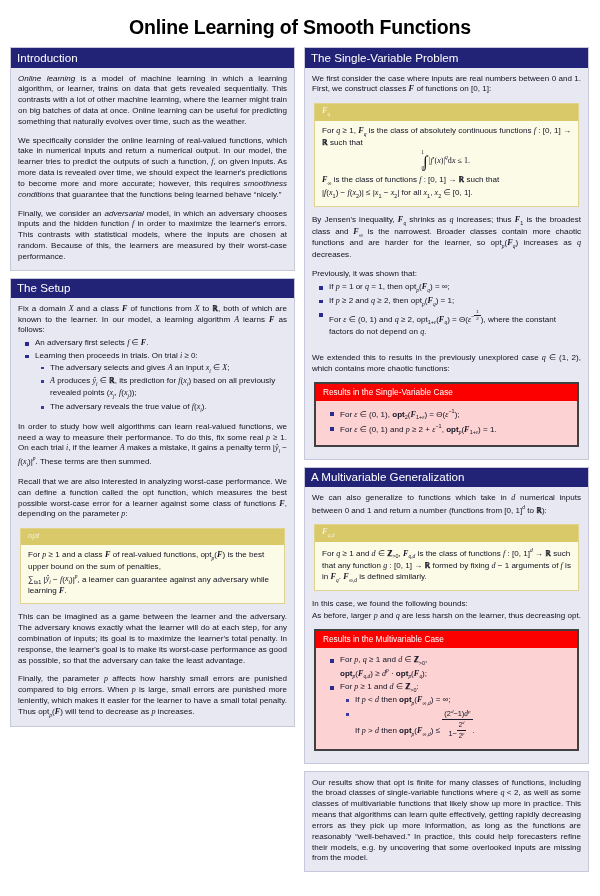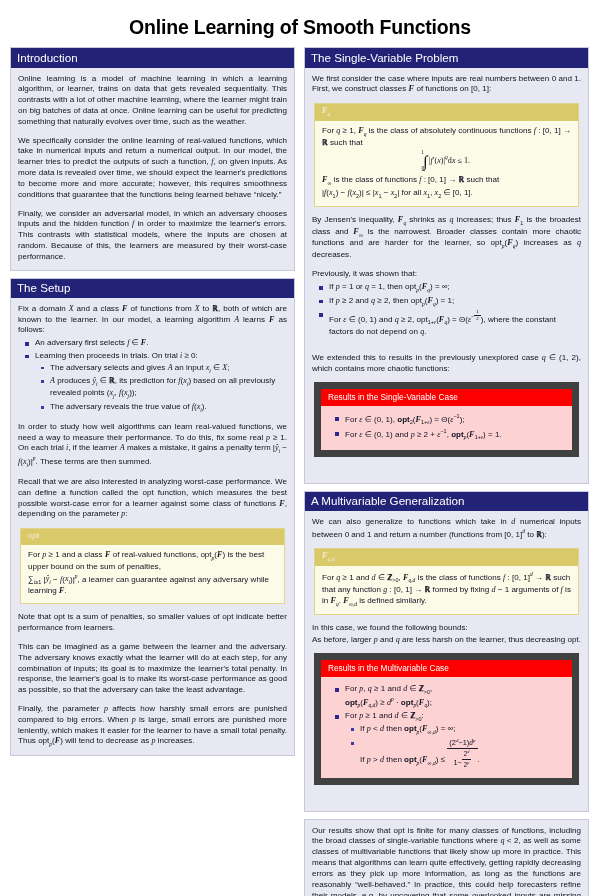--- a/index.html
+++ b/index.html
@@ -89,22 +89,22 @@
     padding: 5px 7px 6px 7px;
     font-size: 8.05px;
     line-height: 1.36;
     text-align: left;
   }
   .defbox-body p { margin: 0 0 5px 0; }
   .defbox-body p:last-child { margin-bottom: 0; }
 
   
   .resbox {
-    margin: 7px 2px 19px 2px;
-    border: 7px solid #404040;
+    margin: 7px 2px 5px 2px;
+    border: 2px solid #404040;
     box-sizing: border-box;
   }
   .resbox-head {
     background: #fc0000;
     color: #ffffff;
     font-size: 8.3px;
     padding: 2.5px 7px 3px 7px;
   }
   .resbox-body {
     background: #fcd2d2;
@@ -164,21 +164,21 @@
     font-family: "Liberation Serif", serif;
   }
   .frac {
     display: inline-block;
     vertical-align: -0.45em;
     text-align: center;
     font-size: 0.92em;
   }
   .frac .num { display: block; border-bottom: 1px solid #1a1a2e; padding: 0 2px; }
   .frac .den { display: block; padding: 0 2px; }
-  .emph { }
+  .emph { font-style: italic; }
 </style>
 </head>
 <body>
 
 <div class="poster">
 
   <div class="poster-title">Online Learning of Smooth Functions</div>
 
   <div class="columns">
 
@@ -214,21 +214,20 @@
           <p>Recall that we are also interested in analyzing worst-case performance. We can define a function called the opt function, which measures the best possible worst-case error for a learner against some class of functions <span class="cal">F</span>, depending on the parameter <span class="mi">p</span>:</p>
 
           <div class="defbox">
             <div class="defbox-head">opt</div>
             <div class="defbox-body">
               For <span class="mi">p</span> ≥ 1 and a class <span class="cal">F</span> of real-valued functions, opt<sub class="mi">p</sub>(<span class="cal">F</span>) is the best upper bound on the sum of penalties,<br>
               ∑<sub><span class="mi">i</span>≥1</sub> |<span class="mi">ŷ<sub>i</sub></span> − <span class="mi">f</span>(<span class="mi">x<sub>i</sub></span>)|<sup class="mi">p</sup>, a learner can guarantee against any adversary while learning <span class="cal">F</span>.
             </div>
           </div>
 
-          <p>Note that opt is a sum of penalties, so smaller values of opt indicate better performance from learners.</p>
           <p>This can be imagined as a game between the learner and the adversary. The adversary knows exactly what the learner will do at each step, for any combination of inputs; its goal is to maximize the learner's total penalty. In response, the learner's goal is to make its worst-case performance as good as possible, so that the adversary can take the least advantage.</p>
           <p>Finally, the parameter <span class="mi">p</span> affects how harshly small errors are punished compared to big errors. When <span class="mi">p</span> is large, small errors are punished more leniently, which makes it easier for the learner to have a small total penalty. Thus opt<sub class="mi">p</sub>(<span class="cal">F</span>) will tend to decrease as <span class="mi">p</span> increases.</p>
         </div>
       </div>
 
     </div>
 
     <div class="col">
 
       <div class="block">

